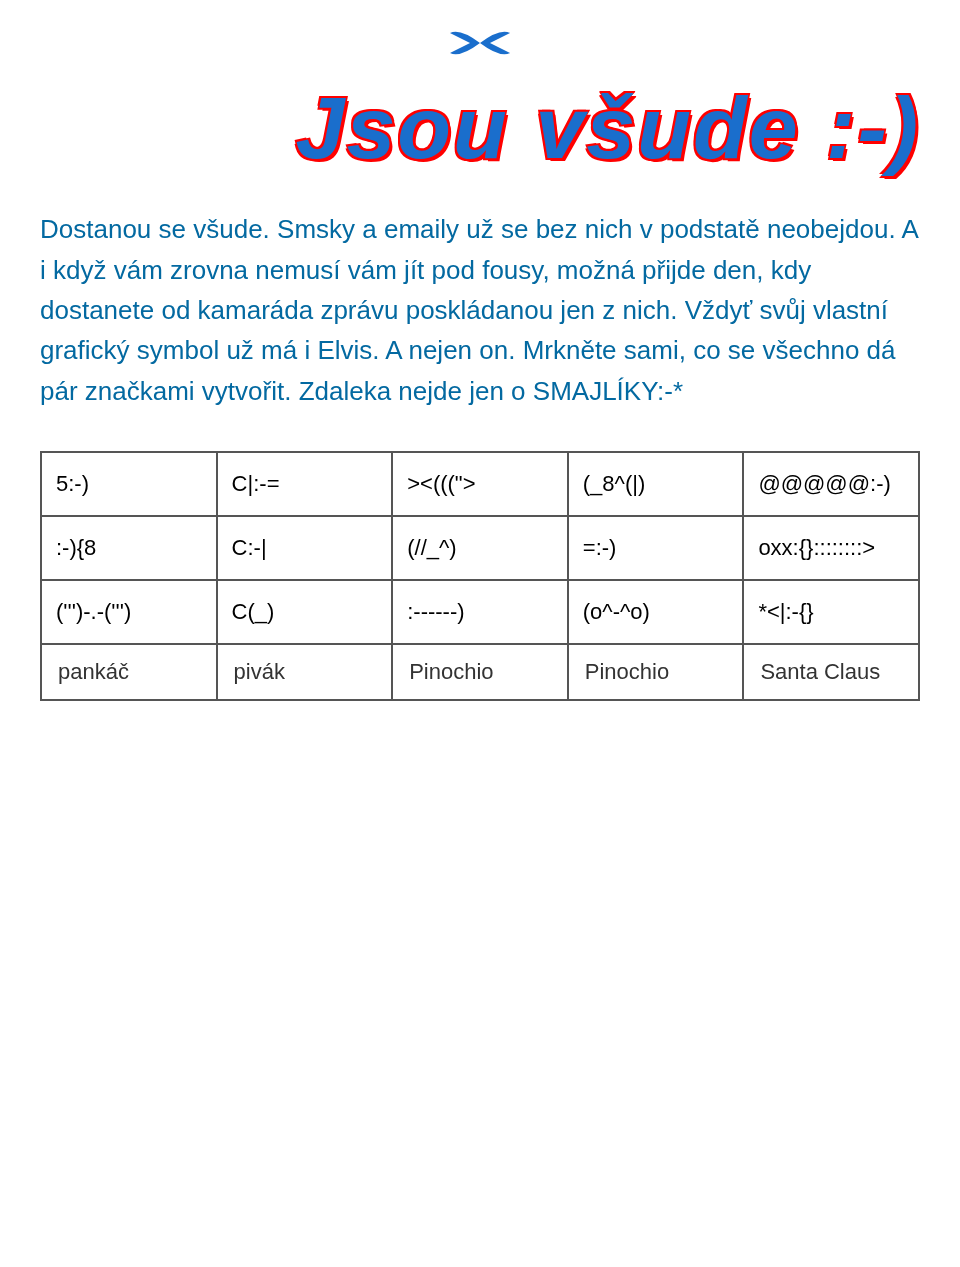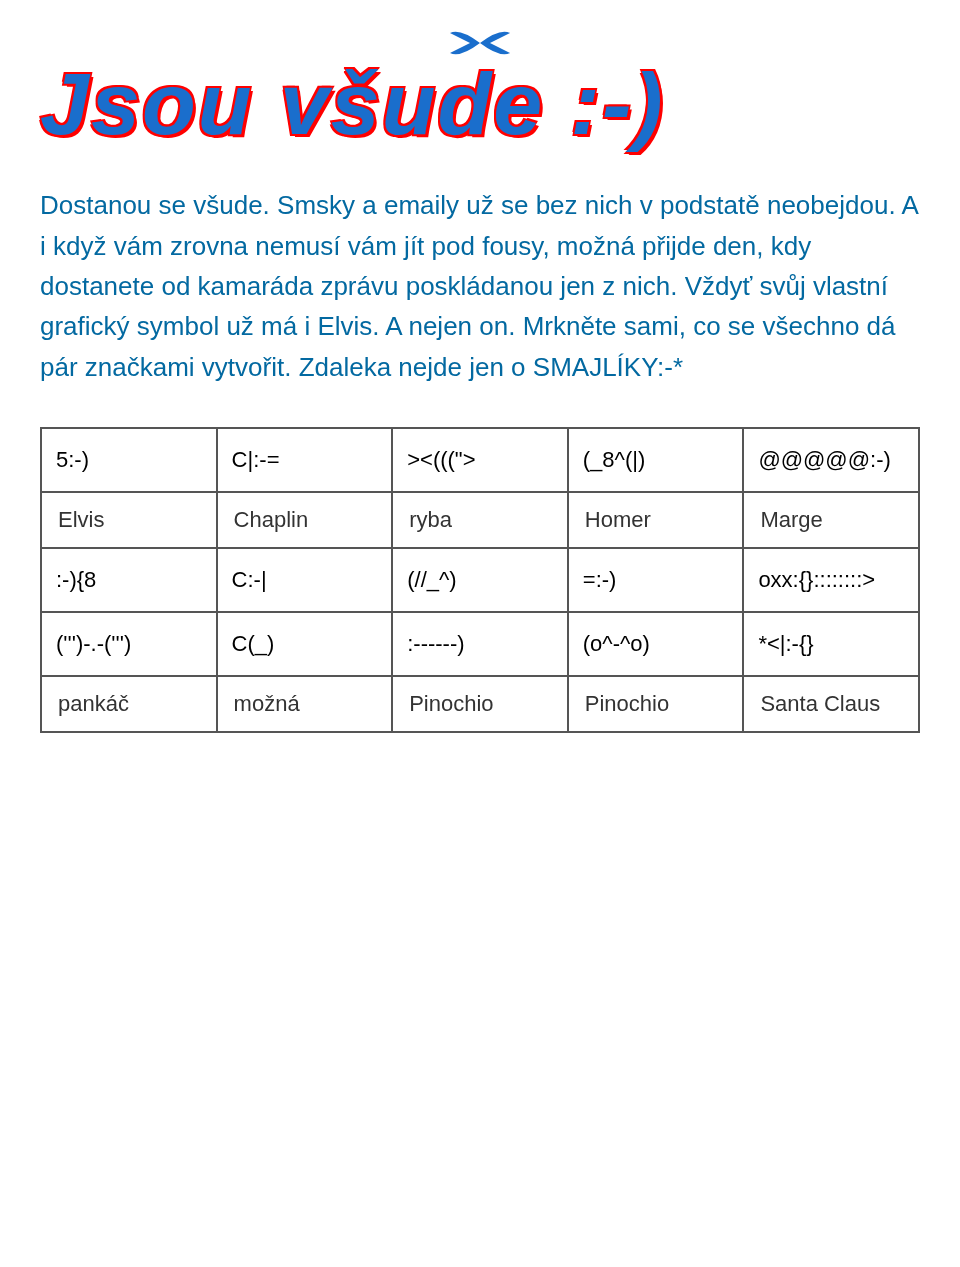--- a/index.html
+++ b/index.html
@@ -7,22 +7,23 @@
     body {
       background: #fff;
       font-family: 'Comic Sans MS', 'Chalkboard SE', cursive, sans-serif;
       width: 960px;
       min-height: 1267px;
       padding: 20px 40px 40px 40px;
     }
 
     
     .title-wrapper {
-      text-align: left;
+      text-align: right;
       margin-bottom: 30px;
+      margin-top: 24px;
     }
 
     .title-text {
       font-family: 'Arial Black', 'Impact', sans-serif;
       font-size: 88px;
       font-weight: 900;
       font-style: italic;
       color: #1a6ecc;
       text-shadow:
         3px 3px 0 #ff0000,
@@ -102,42 +103,35 @@
 
 <table class="emoji-table">
   <tbody id="table-body">
   <tr class="row-symbol">
         <td>5:-)</td>
         <td>C|:-=</td>
         <td>&gt;&lt;((("&gt;</td>
         <td>(_8^(|)</td>
         <td>@@@@@:-)</td>
       </tr>
-      <tr class="row-label">
-        <td>Elvis</td>
-        <td>Chaplin</td>
-        <td>ryba</td>
-        <td>Homer</td>
-        <td>Marge</td>
-      </tr>
       <tr class="row-symbol">
         <td>:-){8</td>
         <td>C:-|</td>
         <td>(//_^)</td>
         <td>=:-)</td>
         <td>oxx:{}::::::::&gt;</td>
       </tr>
       <tr class="row-symbol">
         <td>(''')-.-(''')</td>
         <td>C(_)</td>
         <td>:------)</td>
         <td>(o^-^o)</td>
         <td>*&lt;|:-{}</td>
       </tr>
       <tr class="row-label">
         <td>pankáč</td>
-        <td>možná</td>
+        <td>pivák</td>
         <td>Pinochio</td>
         <td>Pinochio</td>
         <td>Santa Claus</td>
       </tr>
     </tbody>
 </table>
 
 </body></html>

